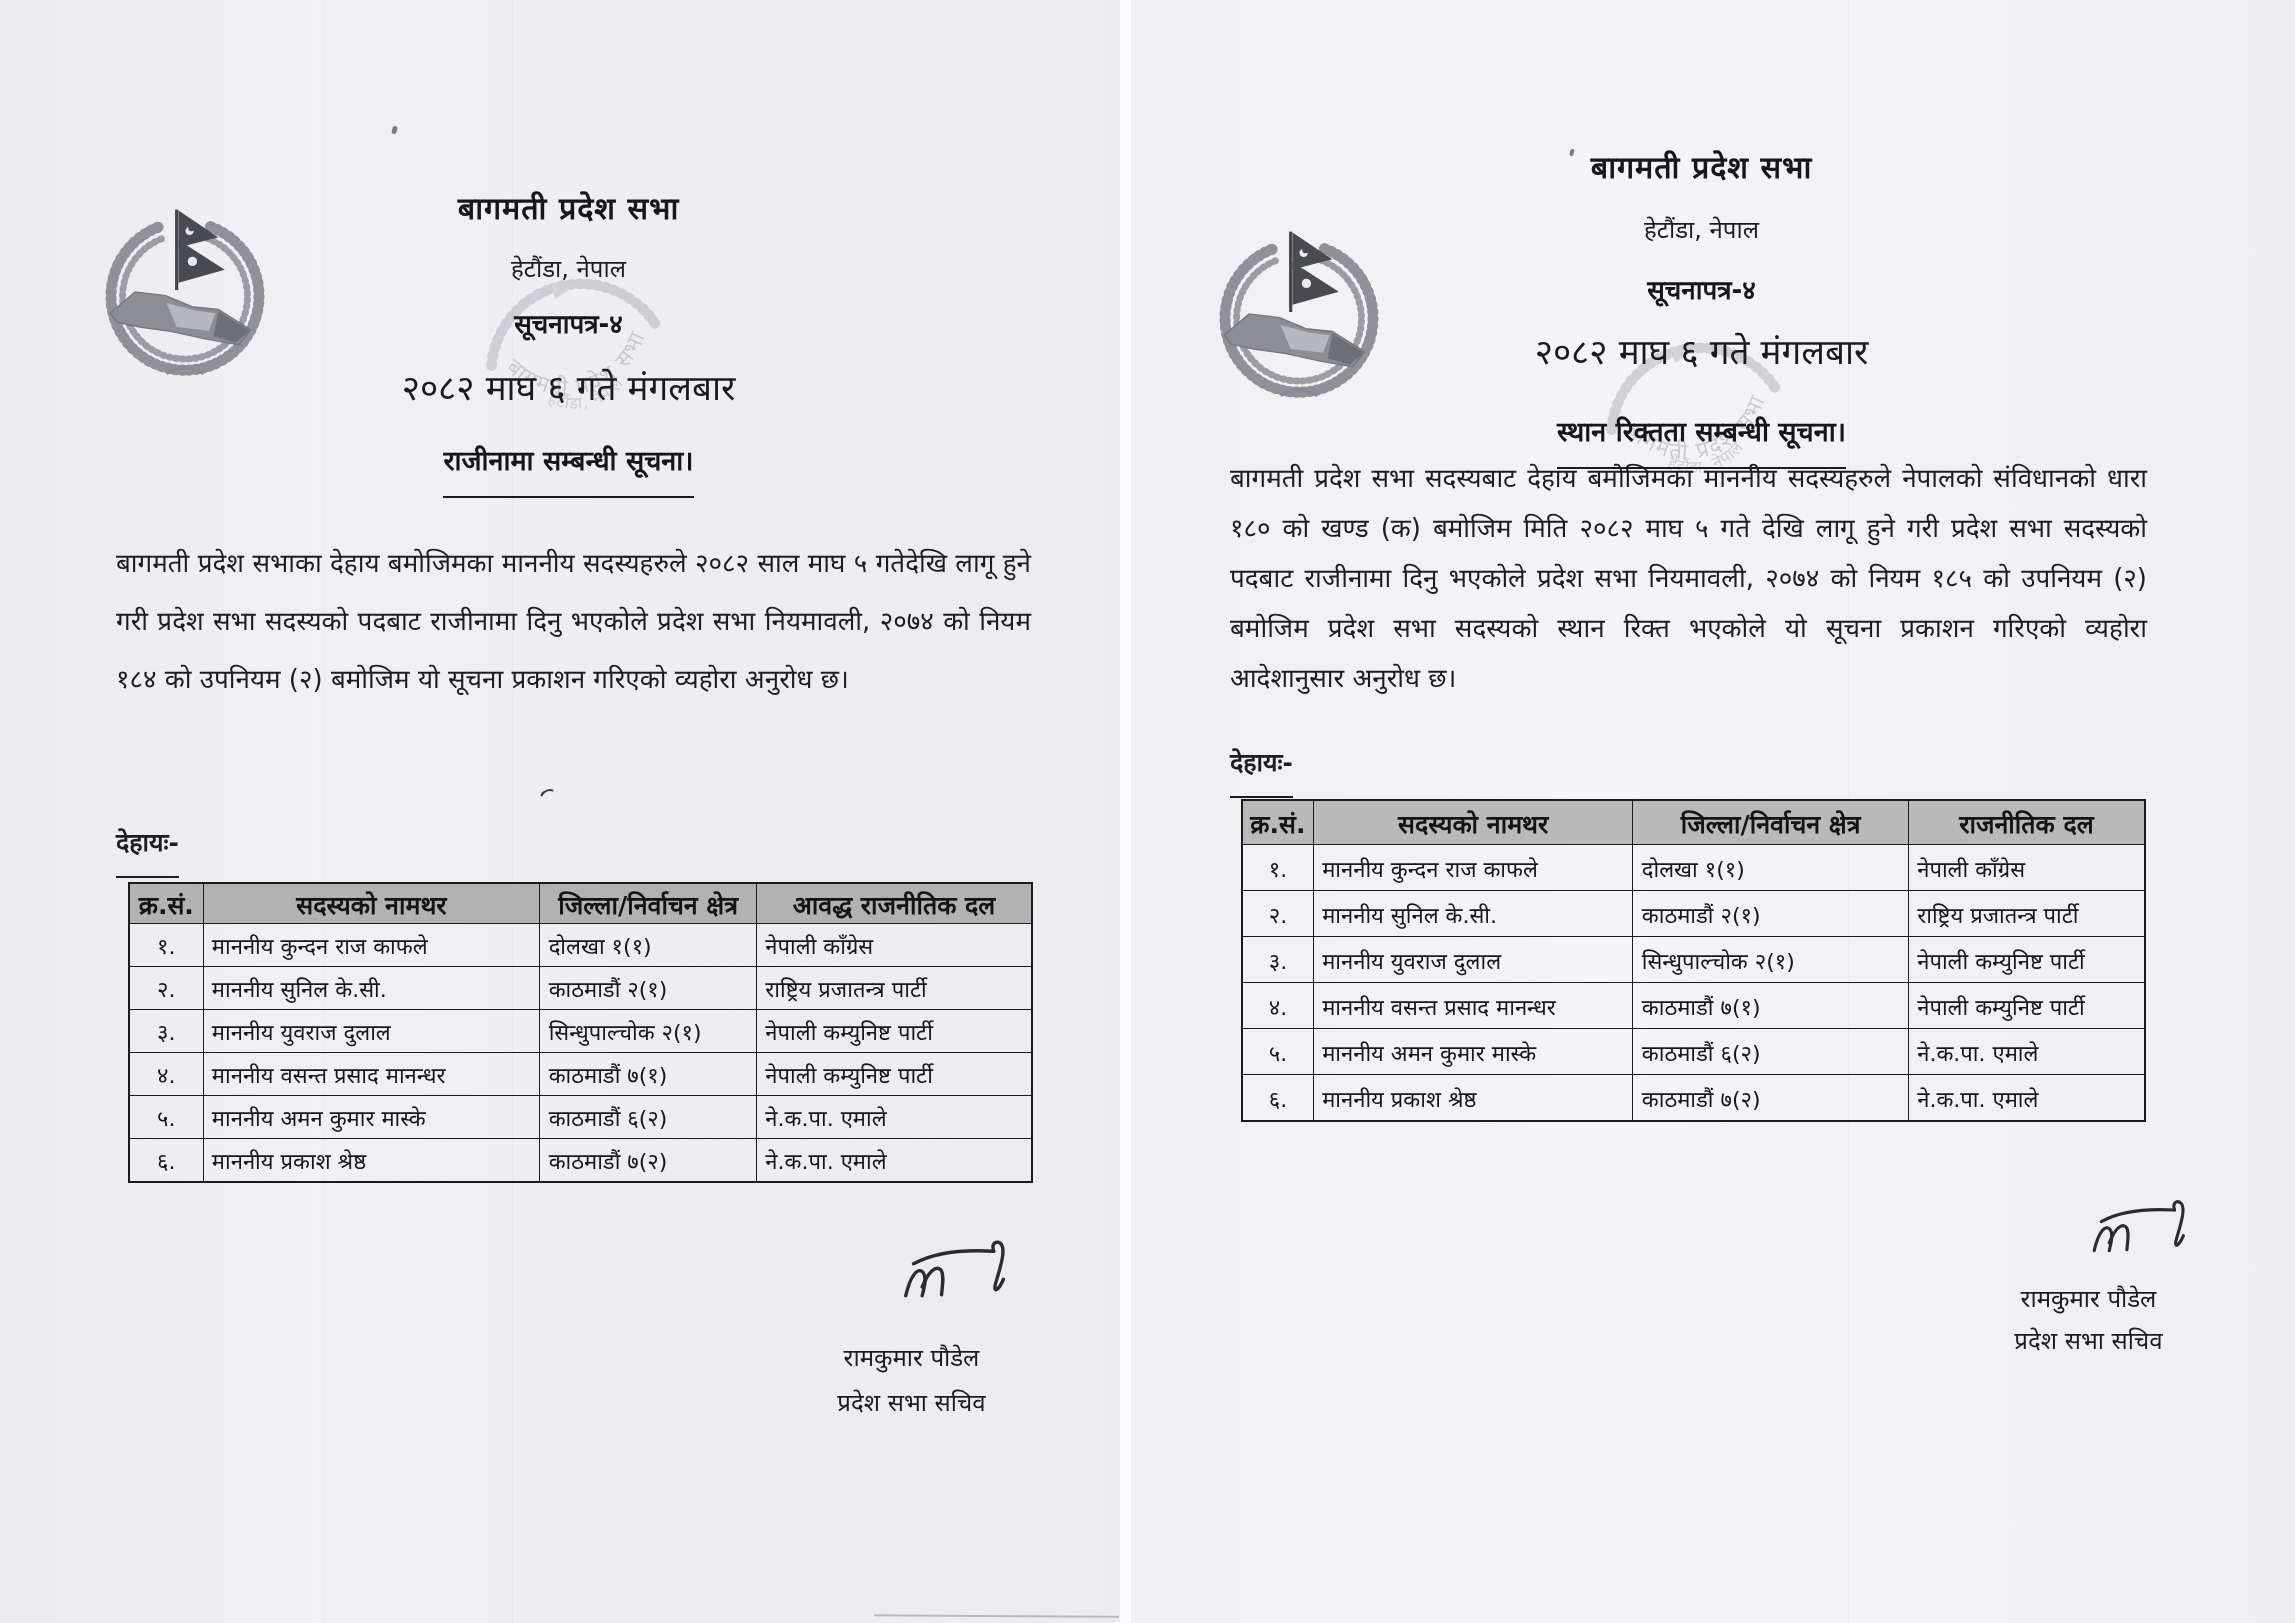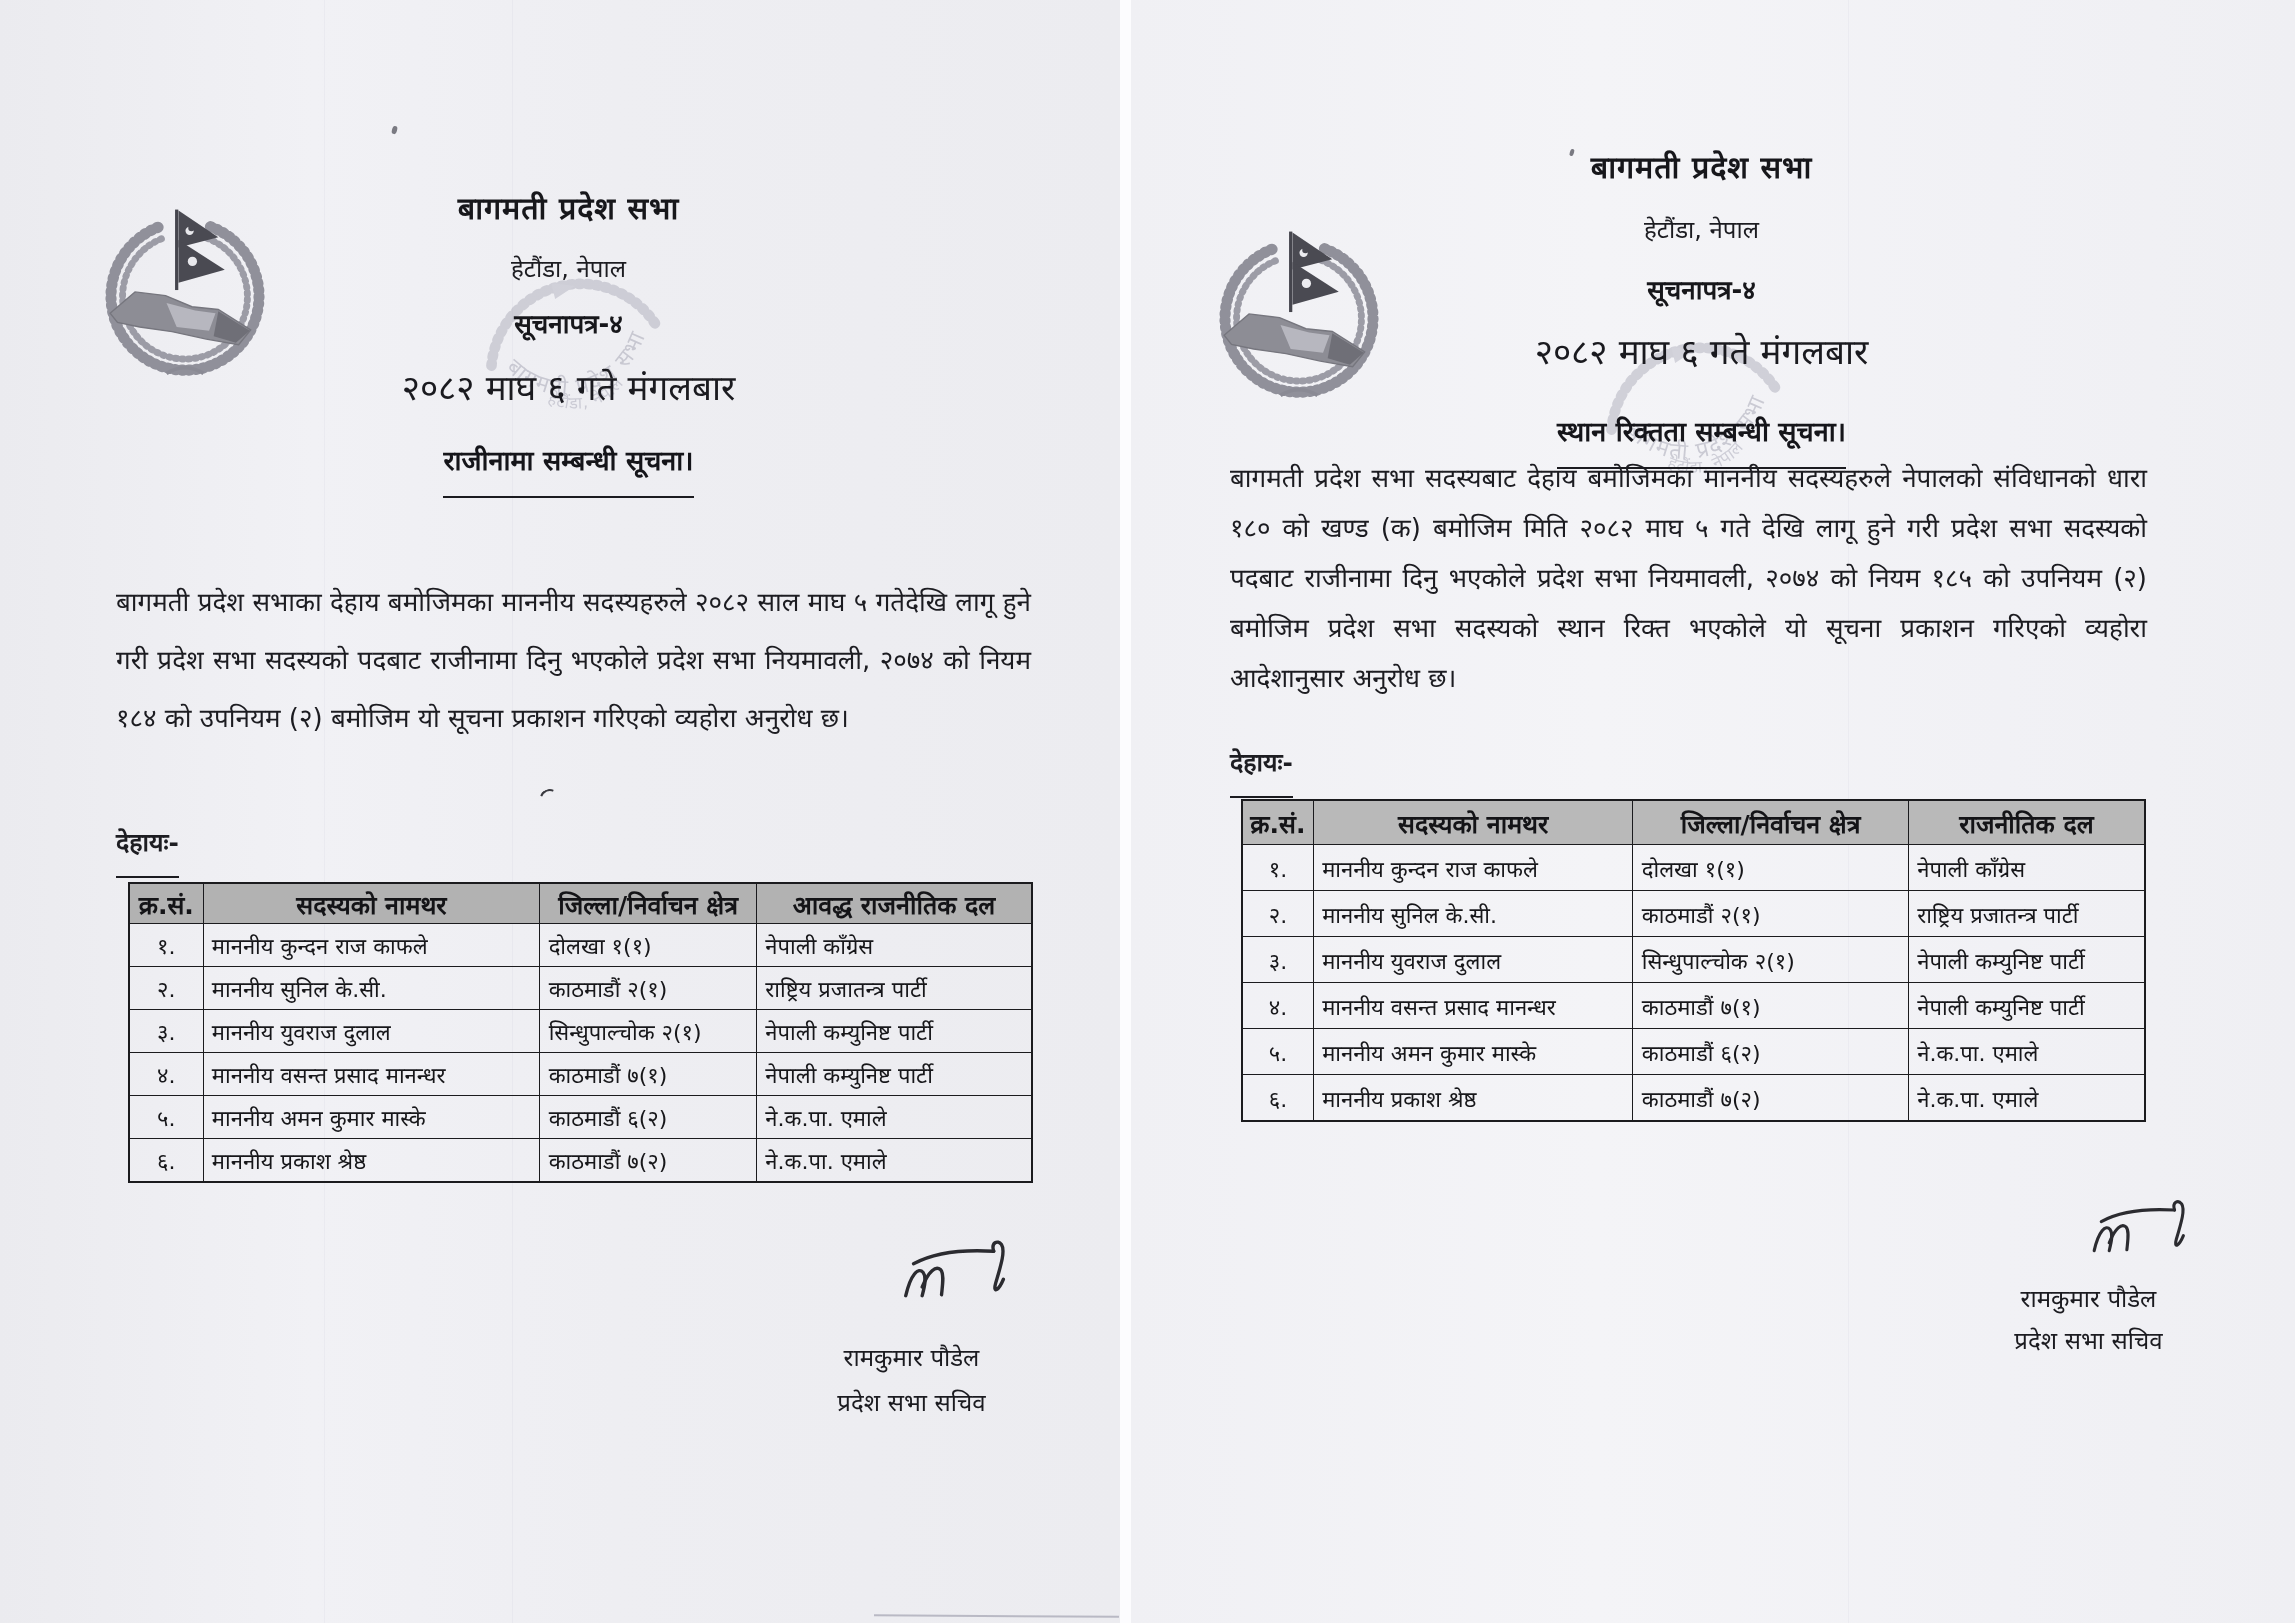--- a/index.html
+++ b/index.html
@@ -95,21 +95,21 @@
 
     <div class="abs ctr hcol-l org-line" style="top:186px">बागमती प्रदेश सभा</div>
     <div class="abs ctr hcol-l sub-line" style="top:251px">हेटौंडा, नेपाल</div>
     <div class="abs ctr hcol-l letter-line" style="top:305px">सूचनापत्र-४</div>
     <div class="abs ctr hcol-l date-line" style="top:363px">२०८२ माघ ६ गते मंगलबार</div>
 
     <div class="abs ctr hcol-l notice-title" style="top:441px">
       <span class="ul">राजीनामा सम्बन्धी सूचना।</span>
     </div>
 
-    <p class="abs para para-l" style="left:116px;top:573px;width:915px;margin:0">बागमती प्रदेश सभाका देहाय बमोजिमका माननीय सदस्यहरुले २०८२ साल माघ ५ गतेदेखि लागू हुने गरी प्रदेश सभा सदस्यको पदबाट राजीनामा दिनु भएकोले प्रदेश सभा नियमावली, २०७४ को नियम १८४ को उपनियम (२) बमोजिम यो सूचना प्रकाशन गरिएको व्यहोरा अनुरोध छ।</p>
+    <p class="abs para para-l" style="left:116px;top:534px;width:915px;margin:0">बागमती प्रदेश सभाका देहाय बमोजिमका माननीय सदस्यहरुले २०८२ साल माघ ५ गतेदेखि लागू हुने गरी प्रदेश सभा सदस्यको पदबाट राजीनामा दिनु भएकोले प्रदेश सभा नियमावली, २०७४ को नियम १८४ को उपनियम (२) बमोजिम यो सूचना प्रकाशन गरिएको व्यहोरा अनुरोध छ।</p>
 
     <div class="abs dehaya" style="left:116px;top:824px">
       <span class="ul">देहायः-</span>
     </div>
 
     <table class="doc-table l-table">
       <colgroup>
           <col style="width:8.2%">
           <col style="width:37.3%">
           <col style="width:24%">

